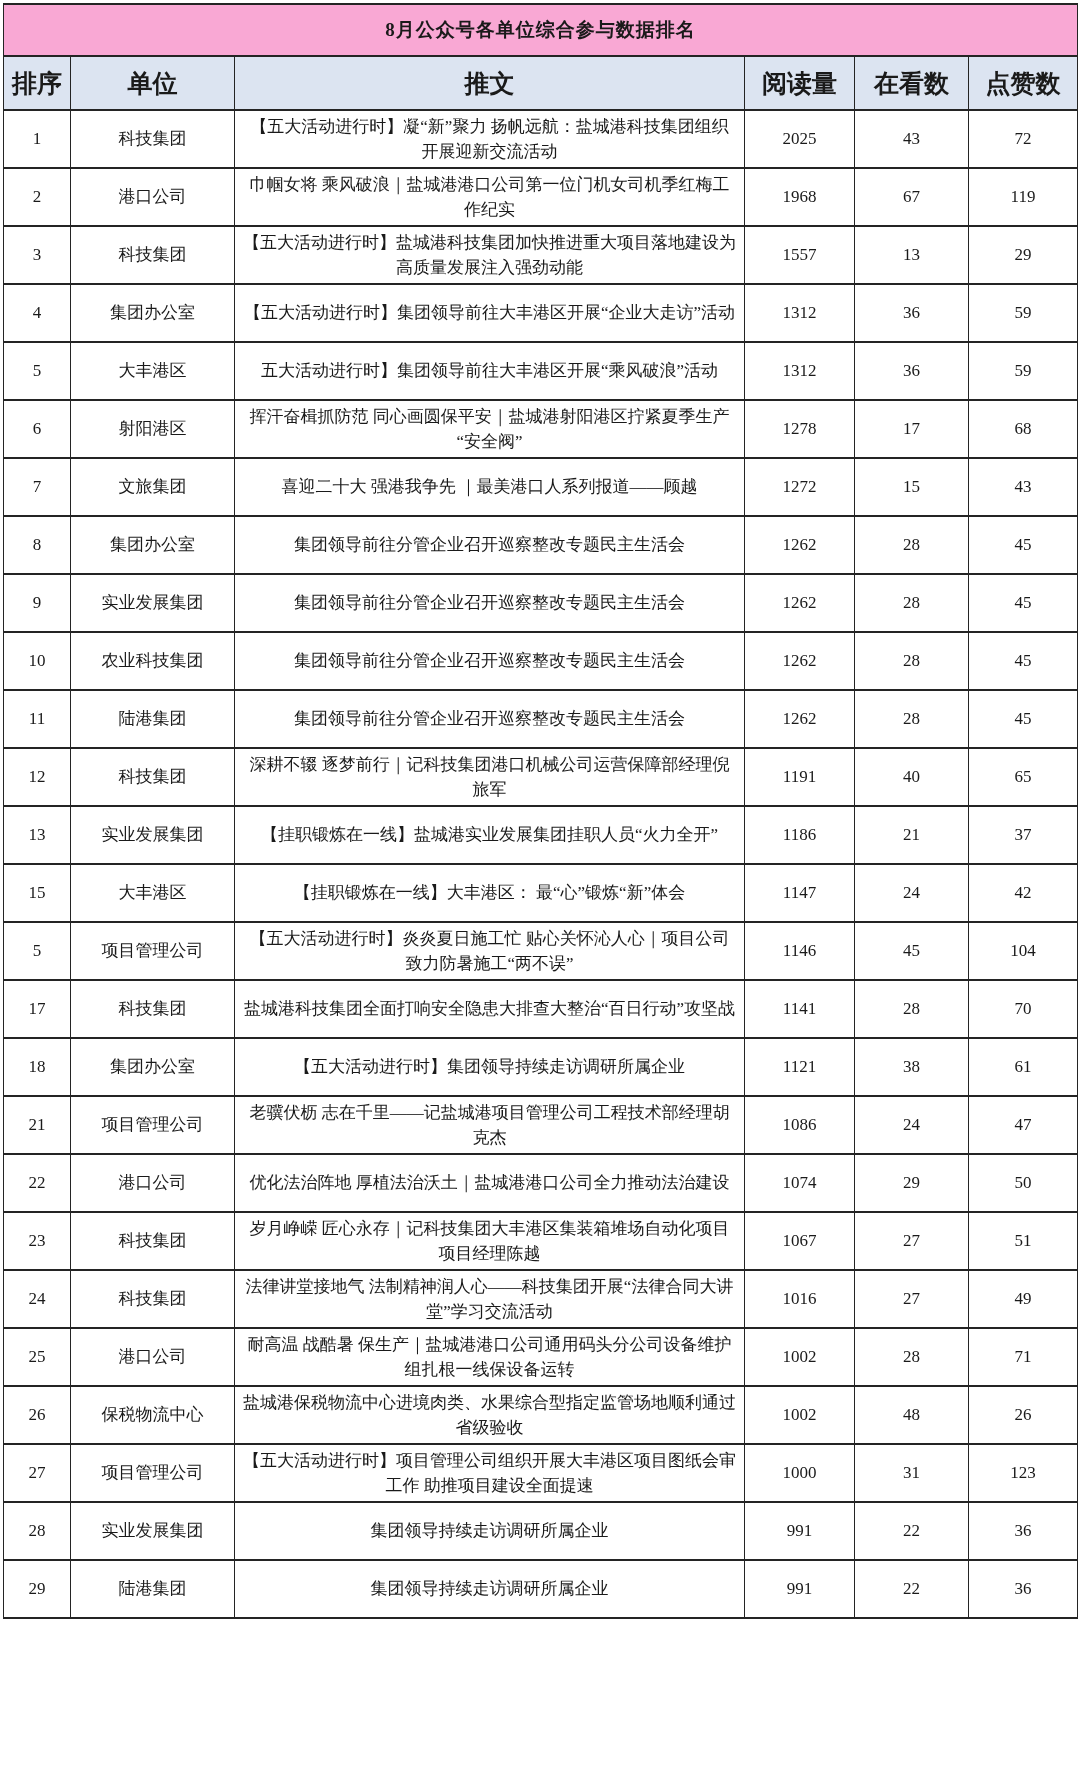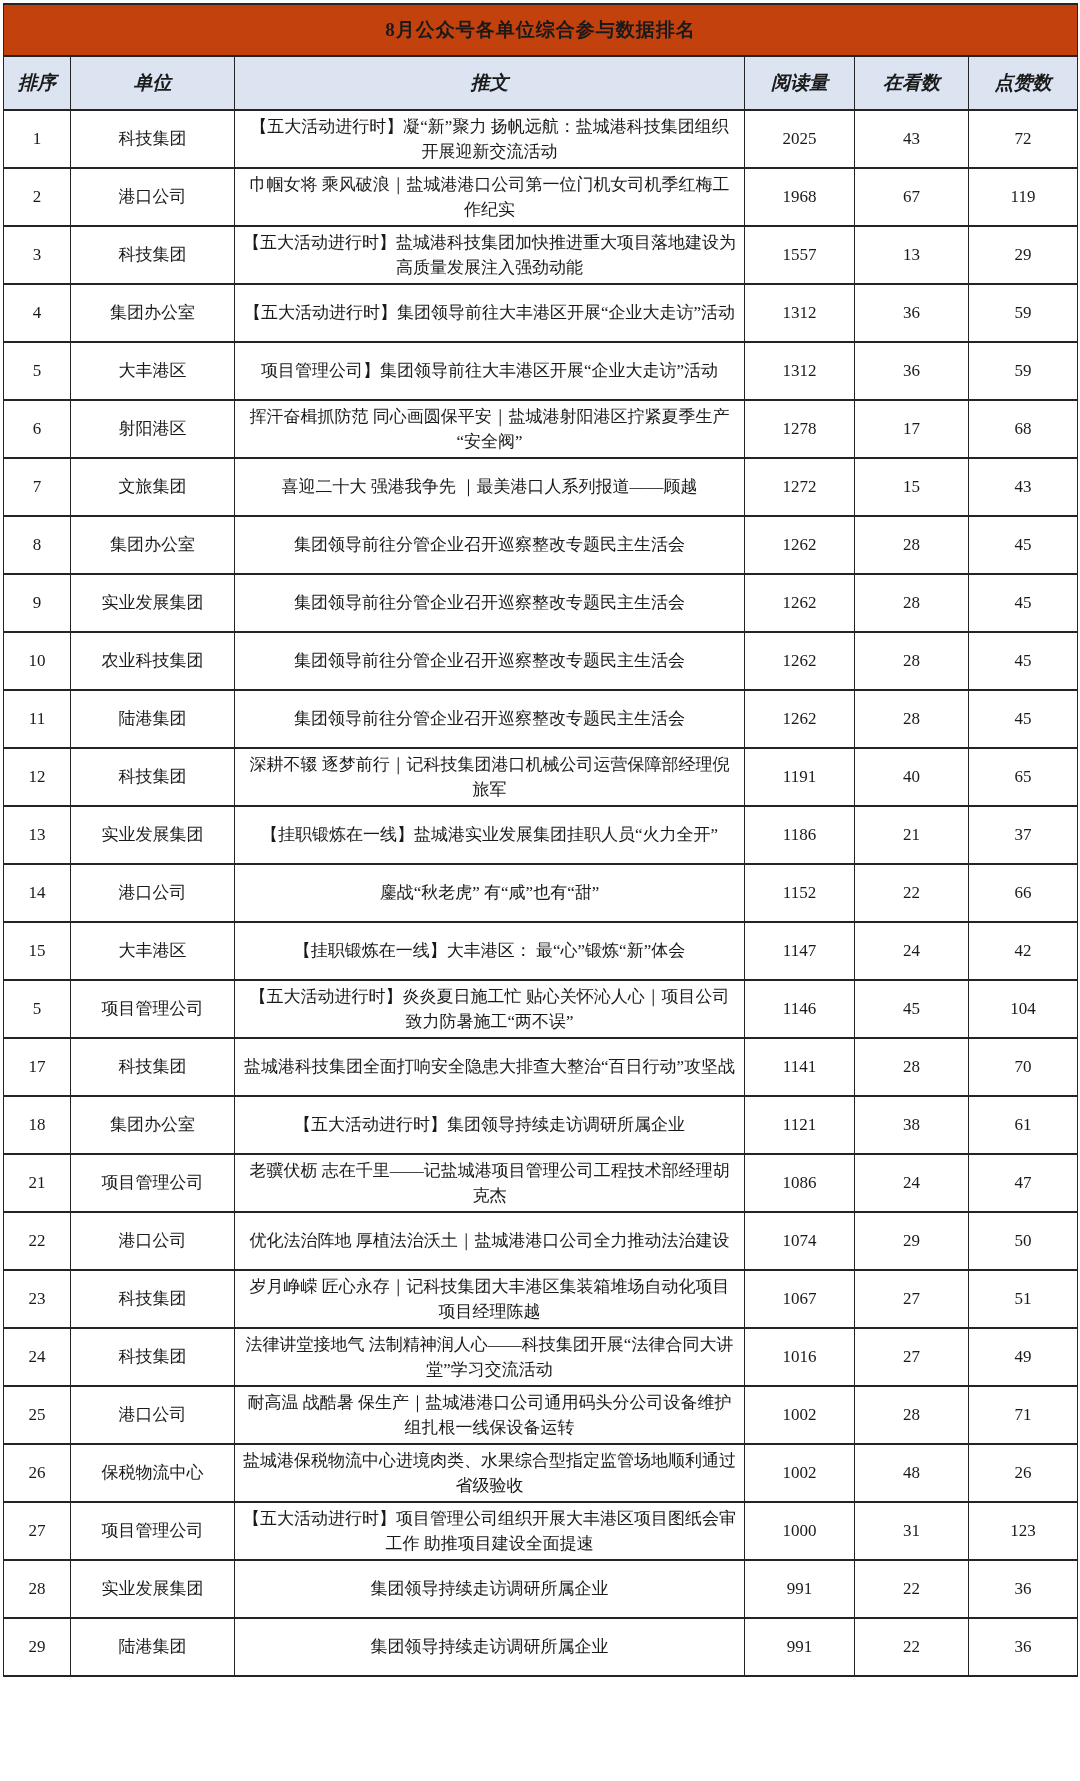--- a/index.html
+++ b/index.html
@@ -17,31 +17,30 @@
   td,th{
     border:1px solid #242424;
     border-top-width:2px;
     border-bottom-width:2px;
     text-align:center;
     vertical-align:middle;
     overflow:hidden;
   }
   .title-row td{
     height:48px;
-    background:#c2410c;
+    background:#f9a8d4;
     font-size:19px;
     font-weight:600;
     letter-spacing:1px;
   }
   .header-row th{
     height:50px;
     background:#dce4f1;
-    font-size:19px;
+    font-size:25px;
     font-weight:600;
-    font-style:italic;
   }
   .data-row td{
     height:54px;
     background:#ffffff;
     font-size:17px;
     line-height:1.5;
   }
   .c-article{padding:0 8px;margin-top:44px;}
   .c-rank,.c-num{font-family:"Liberation Serif","DejaVu Serif",serif;}
 </style>
@@ -104,21 +103,21 @@
     <td class="c-unit">集团办公室</td>
     <td class="c-article">【五大活动进行时】集团领导前往大丰港区开展“企业大走访”活动</td>
     <td class="c-num">1312</td>
     <td class="c-num">36</td>
     <td class="c-num">59</td>
   </tr>
 
   <tr class="data-row">
     <td class="c-rank">5</td>
     <td class="c-unit">大丰港区</td>
-    <td class="c-article">项目管理公司】集团领导前往大丰港区开展“企业大走访”活动</td>
+    <td class="c-article">五大活动进行时】集团领导前往大丰港区开展“乘风破浪”活动</td>
     <td class="c-num">1312</td>
     <td class="c-num">36</td>
     <td class="c-num">59</td>
   </tr>
 
   <tr class="data-row">
     <td class="c-rank">6</td>
     <td class="c-unit">射阳港区</td>
     <td class="c-article">挥汗奋楫抓防范 同心画圆保平安｜盐城港射阳港区拧紧夏季生产“安全阀”</td>
     <td class="c-num">1278</td>
@@ -182,28 +181,20 @@
 
   <tr class="data-row">
     <td class="c-rank">13</td>
     <td class="c-unit">实业发展集团</td>
     <td class="c-article">【挂职锻炼在一线】盐城港实业发展集团挂职人员“火力全开”</td>
     <td class="c-num">1186</td>
     <td class="c-num">21</td>
     <td class="c-num">37</td>
   </tr>
 
-  <tr class="data-row">
-    <td class="c-rank">14</td>
-    <td class="c-unit">港口公司</td>
-    <td class="c-article">鏖战“秋老虎” 有“咸”也有“甜”</td>
-    <td class="c-num">1152</td>
-    <td class="c-num">22</td>
-    <td class="c-num">66</td>
-  </tr>
 
   <tr class="data-row">
     <td class="c-rank">15</td>
     <td class="c-unit">大丰港区</td>
     <td class="c-article">【挂职锻炼在一线】大丰港区： 最“心”锻炼“新”体会</td>
     <td class="c-num">1147</td>
     <td class="c-num">24</td>
     <td class="c-num">42</td>
   </tr>
 

